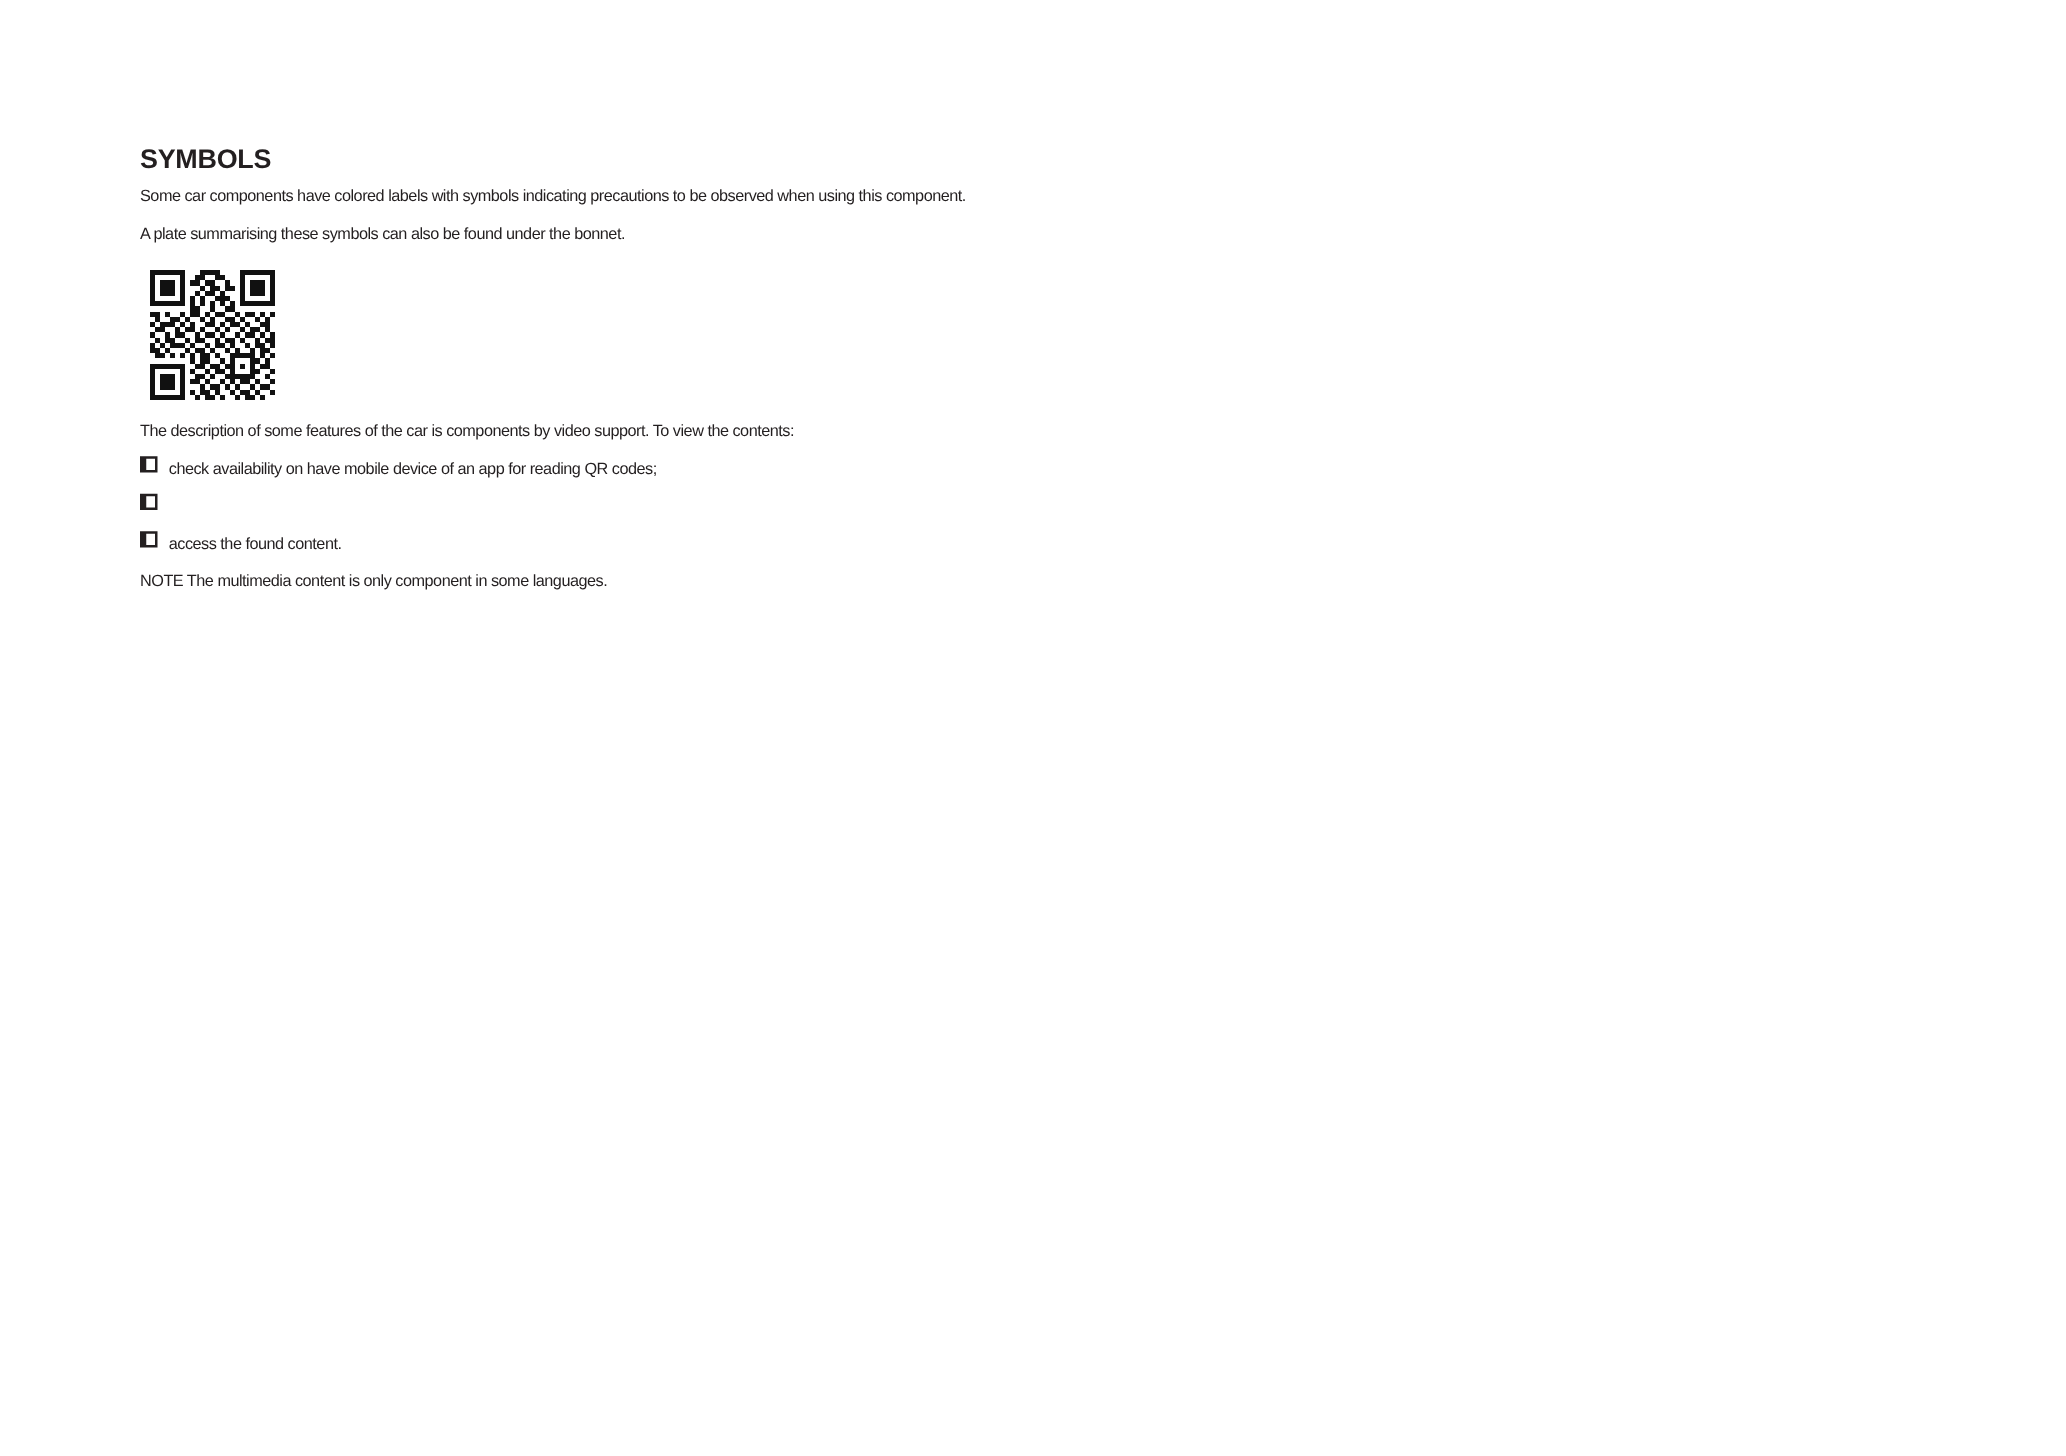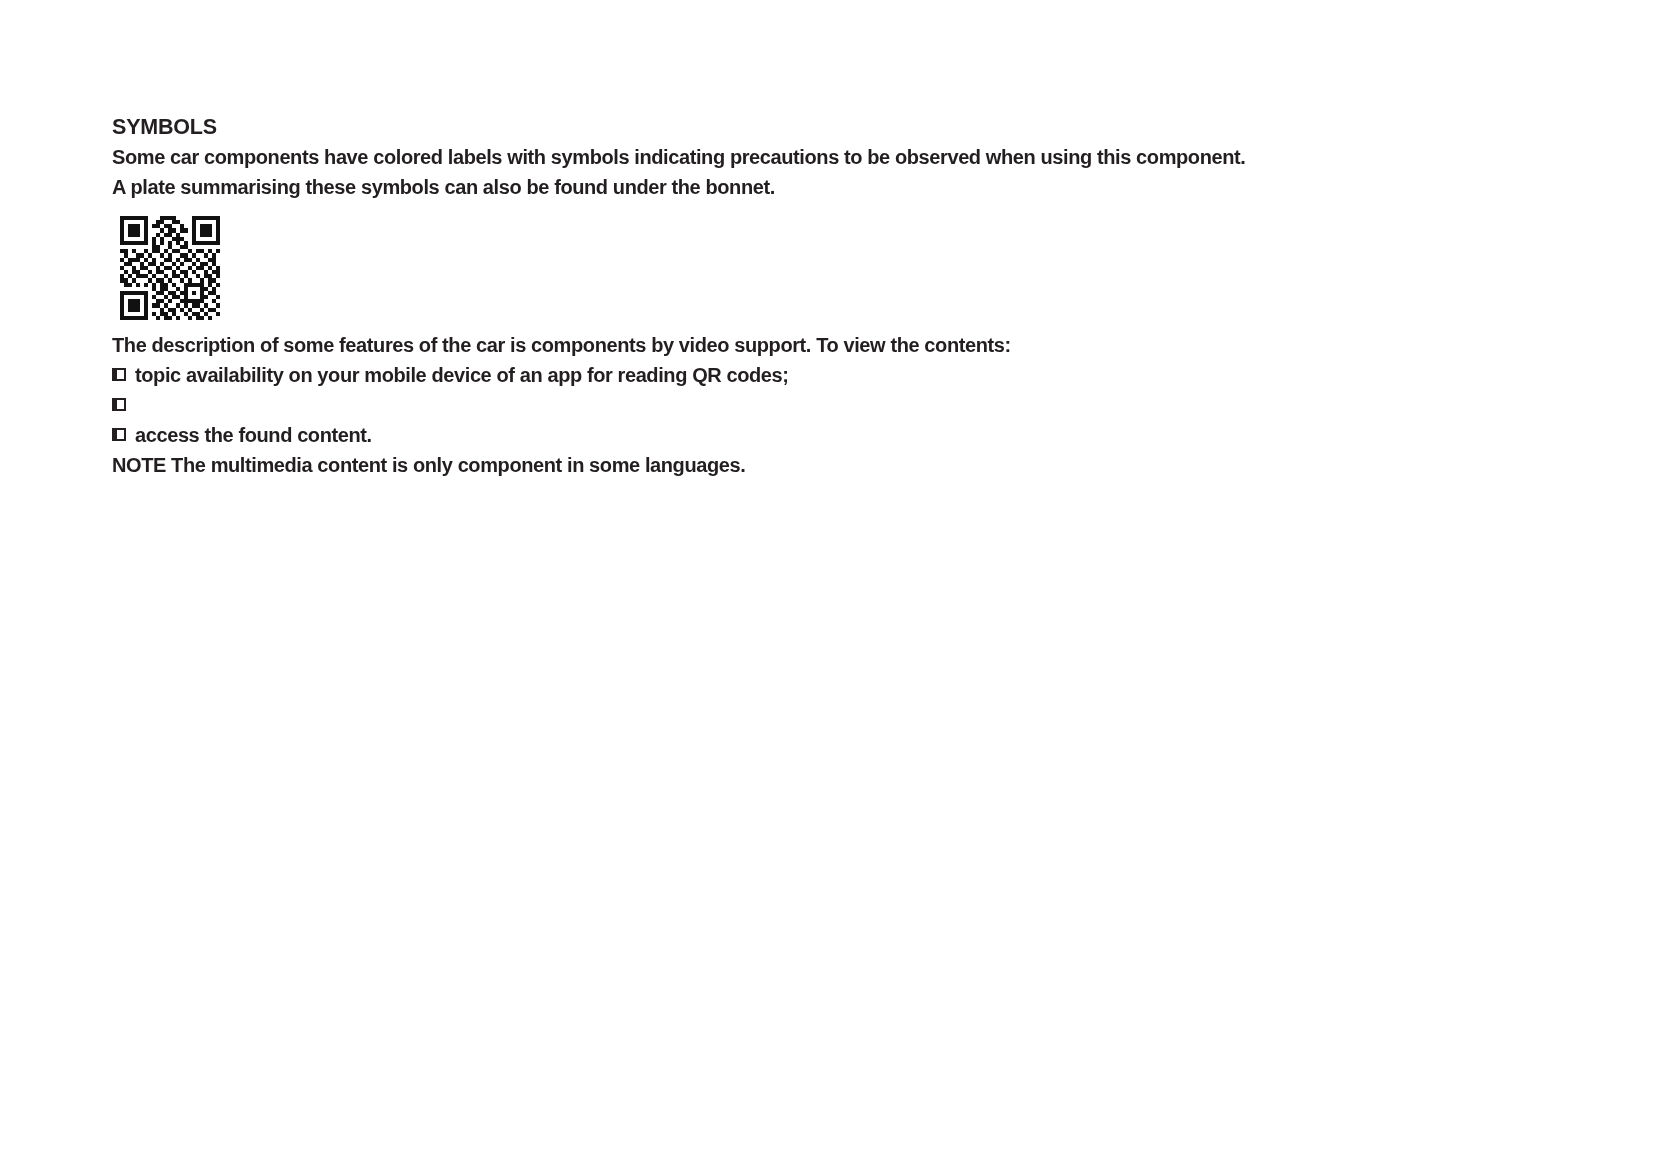--- a/index.html
+++ b/index.html
@@ -23,22 +23,22 @@
     margin-top: 28px;
   }
   .heading {
     font-size: 21.5px;
     font-weight: 700;
     line-height: 30px;
     letter-spacing: -0.2px;
     white-space: nowrap;
   }
   .line {
-    font-size: 20px;
-    font-weight: 700;
+    font-size: 13px;
+    font-weight: 400;
     line-height: 30px;
     letter-spacing: -0.4px;
     white-space: nowrap;
   }
   .qr-wrap {
     width: 100px;
     height: 104px;
     margin: 14px 0 10px 8px;
   }
   .qr-wrap svg {
@@ -394,21 +394,21 @@
           <rect x="17" y="24" width="1" height="1"></rect>
           <rect x="19" y="24" width="1" height="1"></rect>
           <rect x="20" y="24" width="1" height="1"></rect>
           <rect x="22" y="24" width="1" height="1"></rect>
         </svg>
       </div>
 
     <div class="line">The description of some features of the car is components by video support. To view the contents:</div>
 
     <div class="line">
-      <span class="step-icon"></span><span>topic availability on your mobile device of an app for reading QR codes;</span>
+      <span class="step-icon"></span><span>check availability on have mobile device of an app for reading QR codes;</span>
     </div>
     <div class="line">
       <span class="step-icon"></span>
     </div>
     <div class="line">
       <span class="step-icon"></span><span>access the found content.</span>
     </div>
 
     <div class="line">NOTE The multimedia content is only component in some languages.</div>
   </section>

